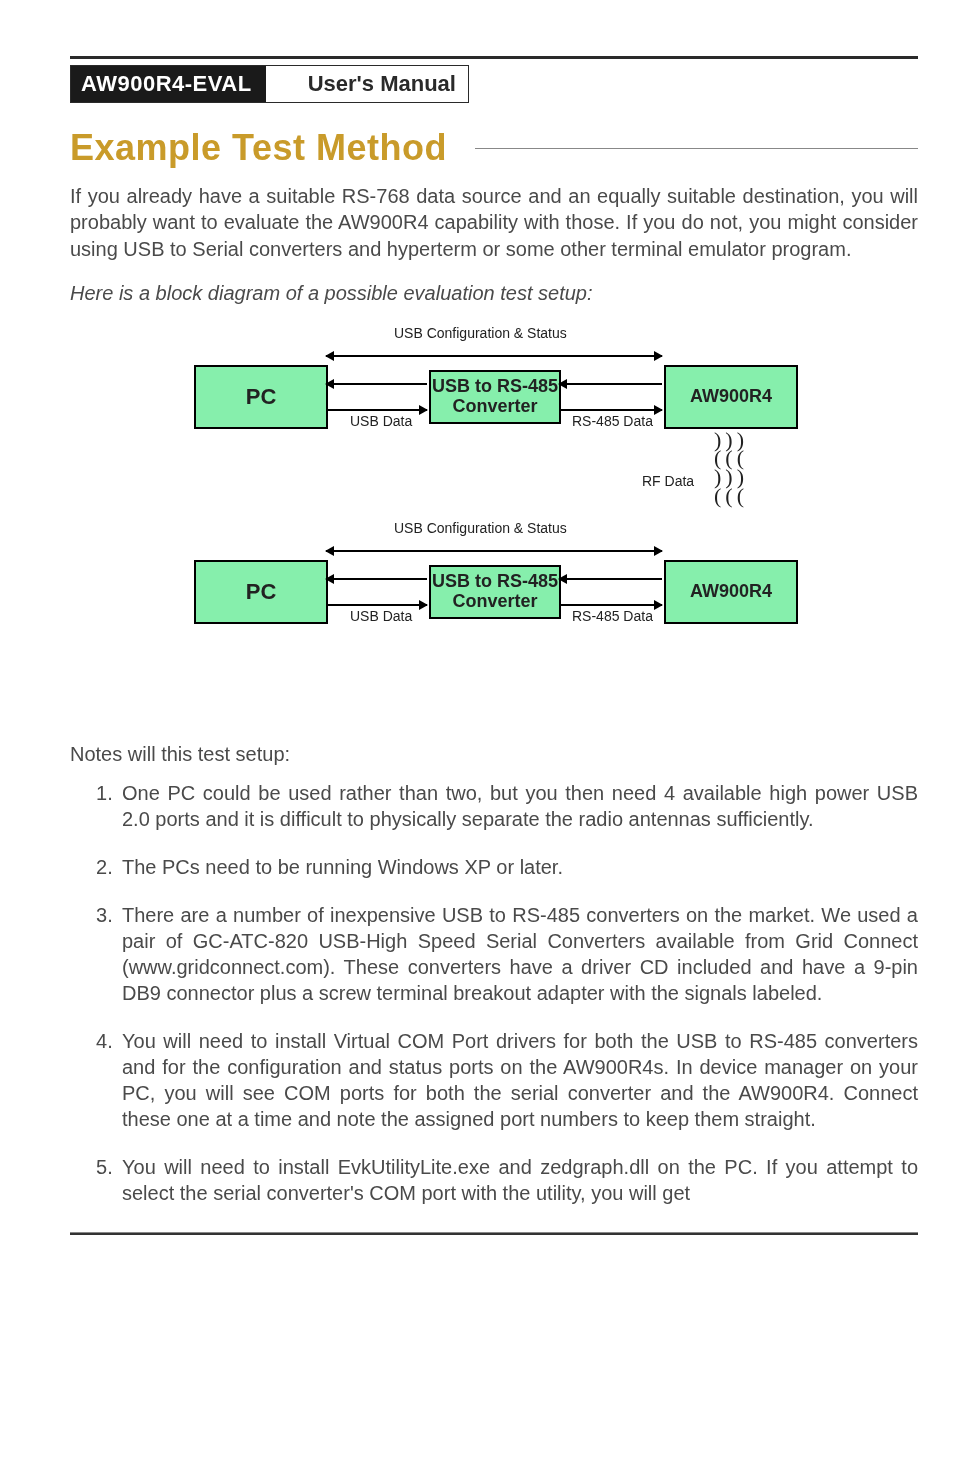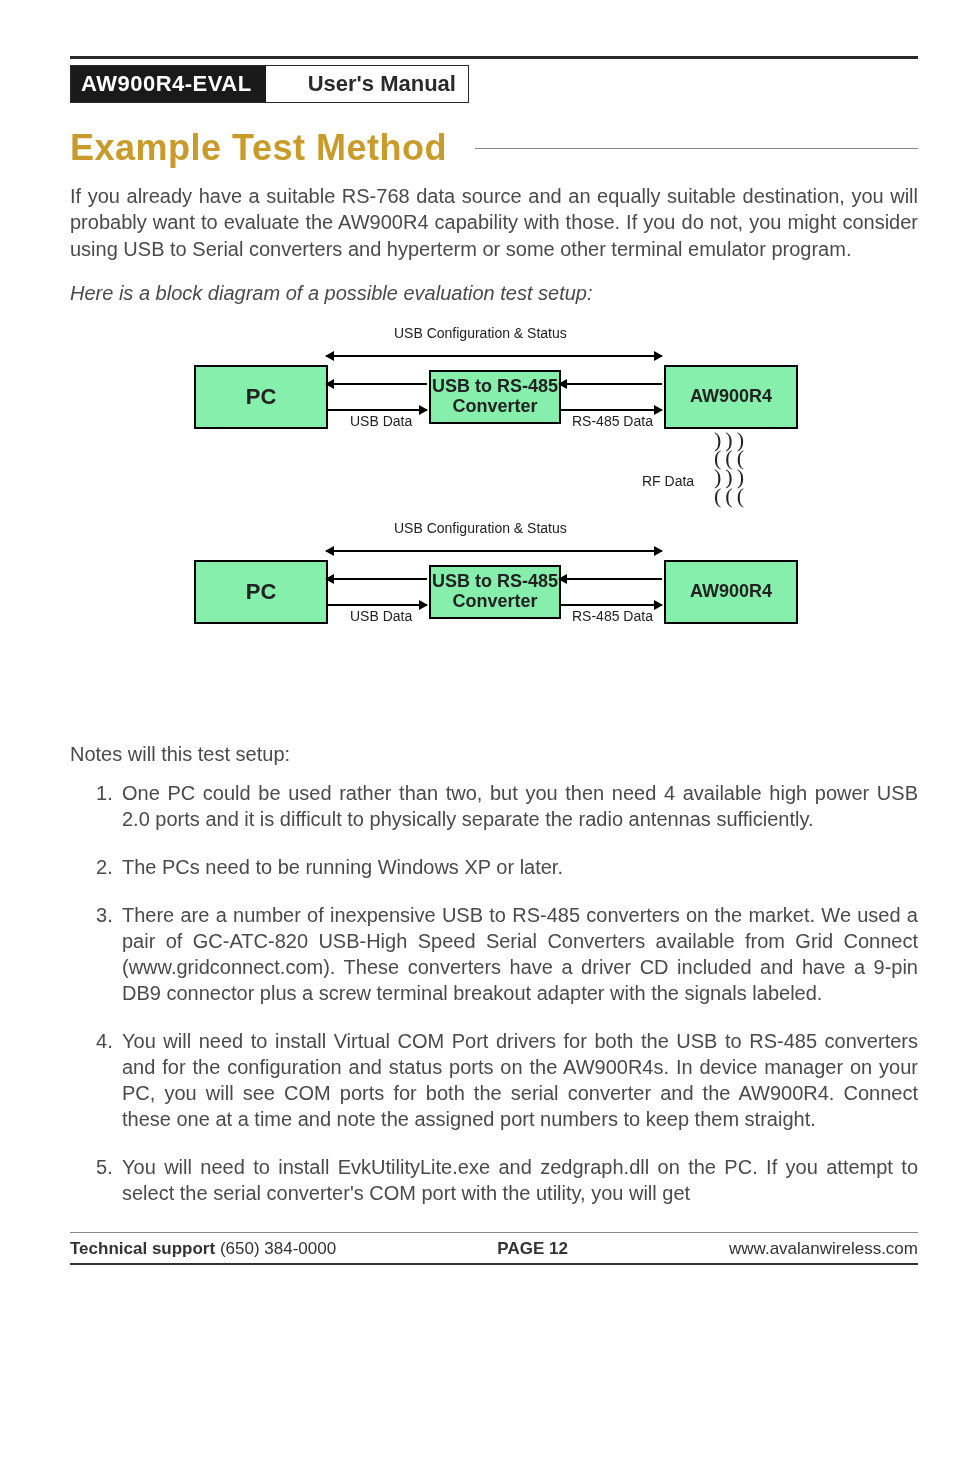--- a/index.html
+++ b/index.html
@@ -226,23 +226,15 @@
 
   <ol class="notes">
     <li>One PC could be used rather than two, but you then need 4 available high power USB 2.0 ports and it is difficult to physically separate the radio antennas sufficiently.</li>
     <li>The PCs need to be running Windows XP or later.</li>
     <li>There are a number of inexpensive USB to RS-485 converters on the market. We used a pair of GC-ATC-820 USB-High Speed Serial Converters available from Grid Connect (www.gridconnect.com). These converters have a driver CD included and have a 9-pin DB9 connector plus a screw terminal breakout adapter with the signals labeled.</li>
     <li>You will need to install Virtual COM Port drivers for both the USB to RS-485 converters and for the configuration and status ports on the AW900R4s. In device manager on your PC, you will see COM ports for both the serial converter and the AW900R4. Connect these one at a time and note the assigned port numbers to keep them straight.</li>
     <li>You will need to install EvkUtilityLite.exe and zedgraph.dll on the PC. If you attempt to select the serial converter's COM port with the utility, you will get</li>
   </ol>
 
   <div class="footer-rule-thin"></div>
-  <div class="footer">
-    <span>
-      <b>Technical support</b>
-      <span>(650) 384-0000</span>
-    </span>
-    <span class="center">PAGE 12</span>
-    <span>www.avalanwireless.com</span>
-  </div>
   <div class="footer-rule-thick"></div>
 
 </div>
 
 </body></html>

